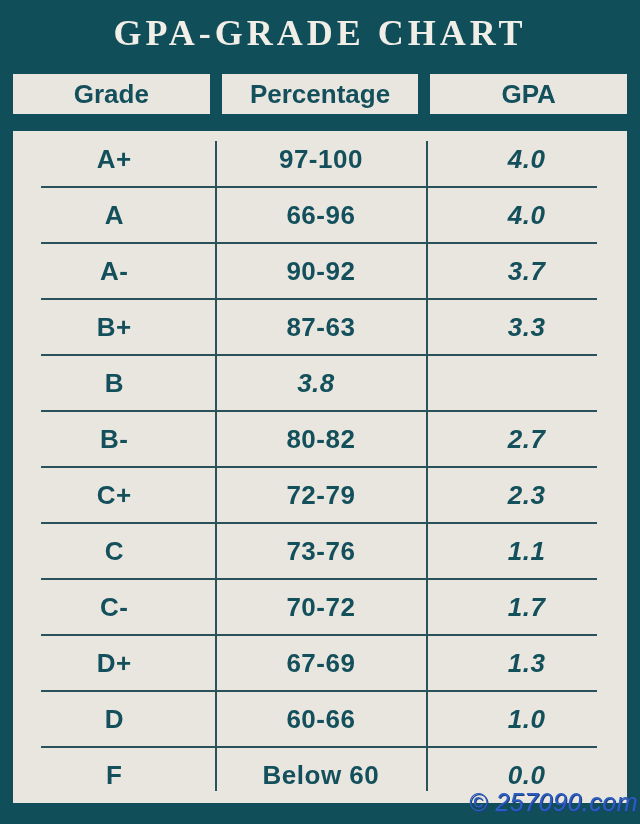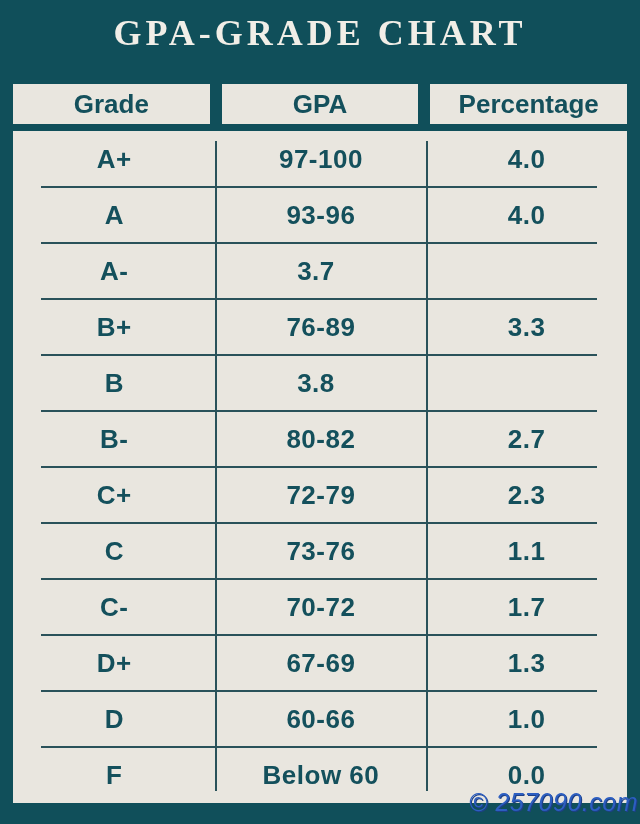--- a/index.html
+++ b/index.html
@@ -22,21 +22,21 @@
     width: 100%;
     text-align: center;
     font-family: "Liberation Serif", "DejaVu Serif", serif;
     font-weight: bold;
     font-size: 36px;
     letter-spacing: 4px;
     color: #f1eee7;
   }
   .header-row {
     position: absolute;
-    top: 84px;
+    top: 74px;
     left: 13px;
     right: 13px;
     height: 40px;
     display: flex;
     gap: 12px;
   }
   .header-cell {
     flex: 1 1 0;
     background: #e9e6df;
     display: flex;
@@ -88,21 +88,21 @@
     display: flex;
     align-items: center;
     justify-content: center;
     font-weight: bold;
     font-size: 26px;
     color: #14505c;
     letter-spacing: 0.5px;
   }
   .cell.c1 { width: 33%; }
   .cell.c2 { width: 34.3%; border-radius: 11px; }
-  .cell.c3 { width: 32.7%; }
+  .cell.c3 { width: 32.7%; font-style: italic; }
   .watermark {
     position: absolute;
     top: 788px;
     right: 2px;
     font-style: italic;
     font-weight: normal;
     font-size: 25px;
     letter-spacing: 0.5px;
     color: #2c5ec1;
     text-shadow: 1px 1px 0 #1d3f86;
@@ -111,46 +111,47 @@
 </style>
 </head>
 <body>
 
 <div class="page">
 
   <div class="title">GPA-GRADE CHART</div>
 
   <div class="header-row">
     <div class="header-cell">Grade</div>
+    <div class="header-cell">Percentage</div>
     <div class="header-cell">GPA</div>
-    <div class="header-cell">Percentage</div>
   </div>
 
   <div class="panel">
     <div class="vline v1"></div>
     <div class="vline v2"></div>
 
     <div class="rows">
       <div class="row">
         <div class="cell c1">A+</div>
         <div class="cell c2">97-100</div>
         <div class="cell c3">4.0</div>
       </div>
       <div class="row">
         <div class="cell c1">A</div>
-        <div class="cell c2">93-96</div>
+        <div class="cell c2">66-96</div>
         <div class="cell c3">4.0</div>
       </div>
       <div class="row">
         <div class="cell c1">A-</div>
+        <div class="cell c2">90-92</div>
         <div class="cell c3">3.7</div>
       </div>
       <div class="row">
         <div class="cell c1">B+</div>
-        <div class="cell c2">76-89</div>
+        <div class="cell c2">87-63</div>
         <div class="cell c3">3.3</div>
       </div>
       <div class="row">
         <div class="cell c1">B</div>
         <div class="cell c3">3.8</div>
       </div>
       <div class="row">
         <div class="cell c1">B-</div>
         <div class="cell c2">80-82</div>
         <div class="cell c3">2.7</div>

